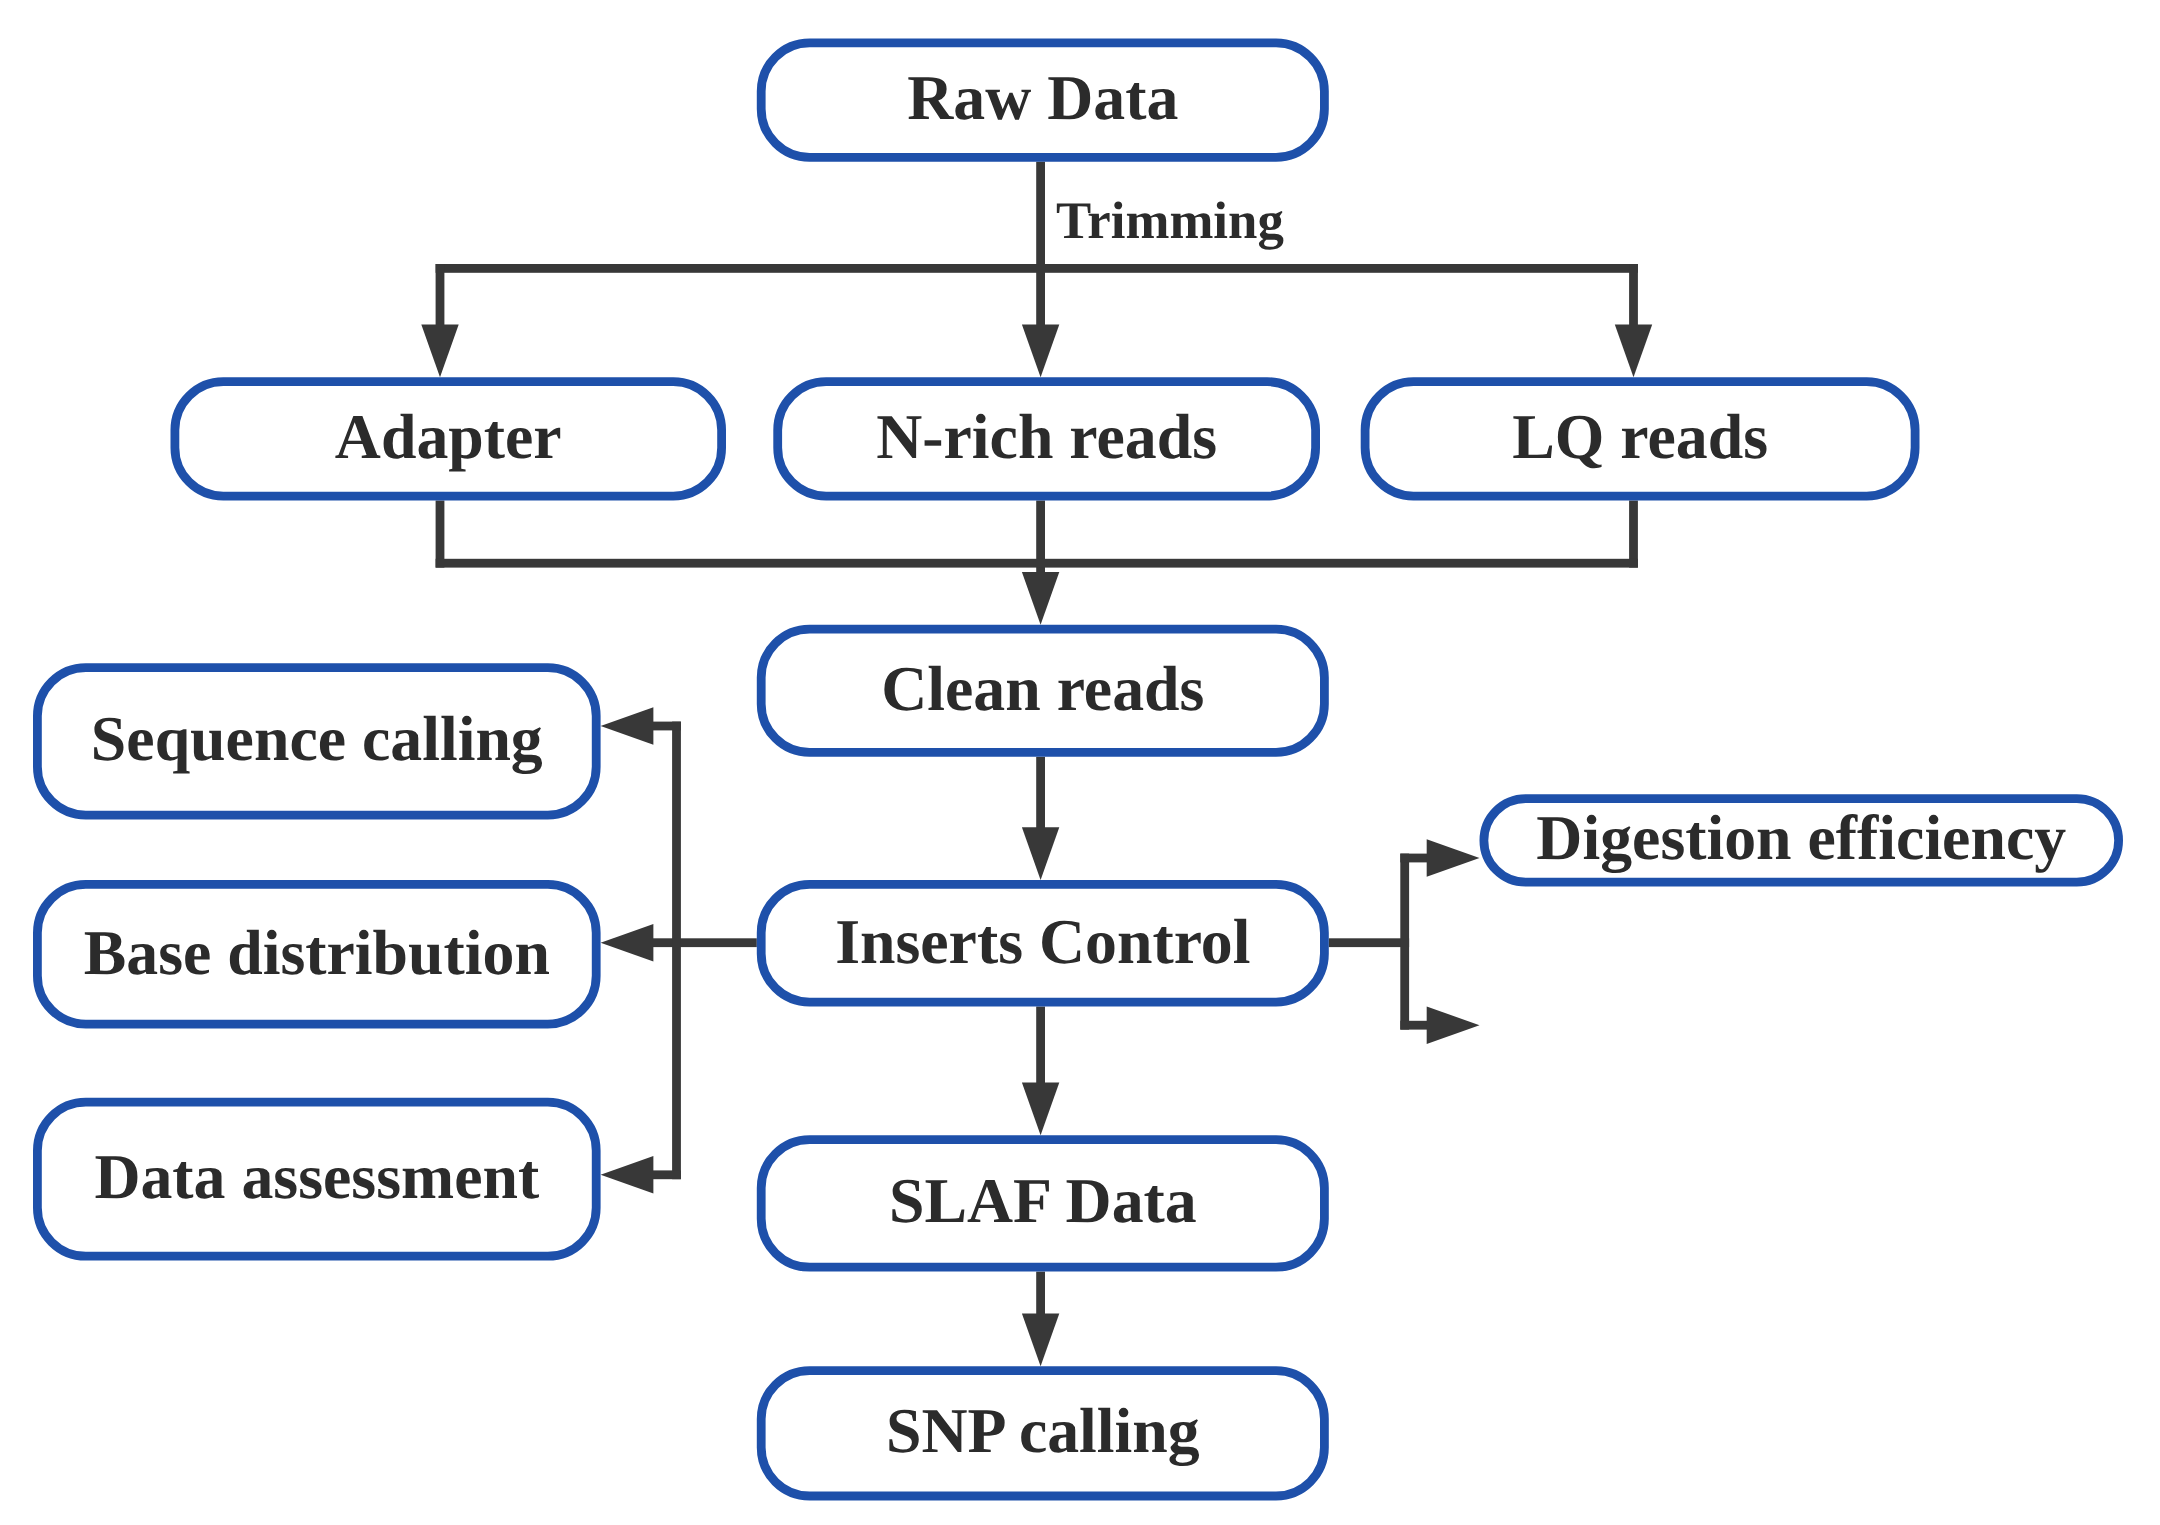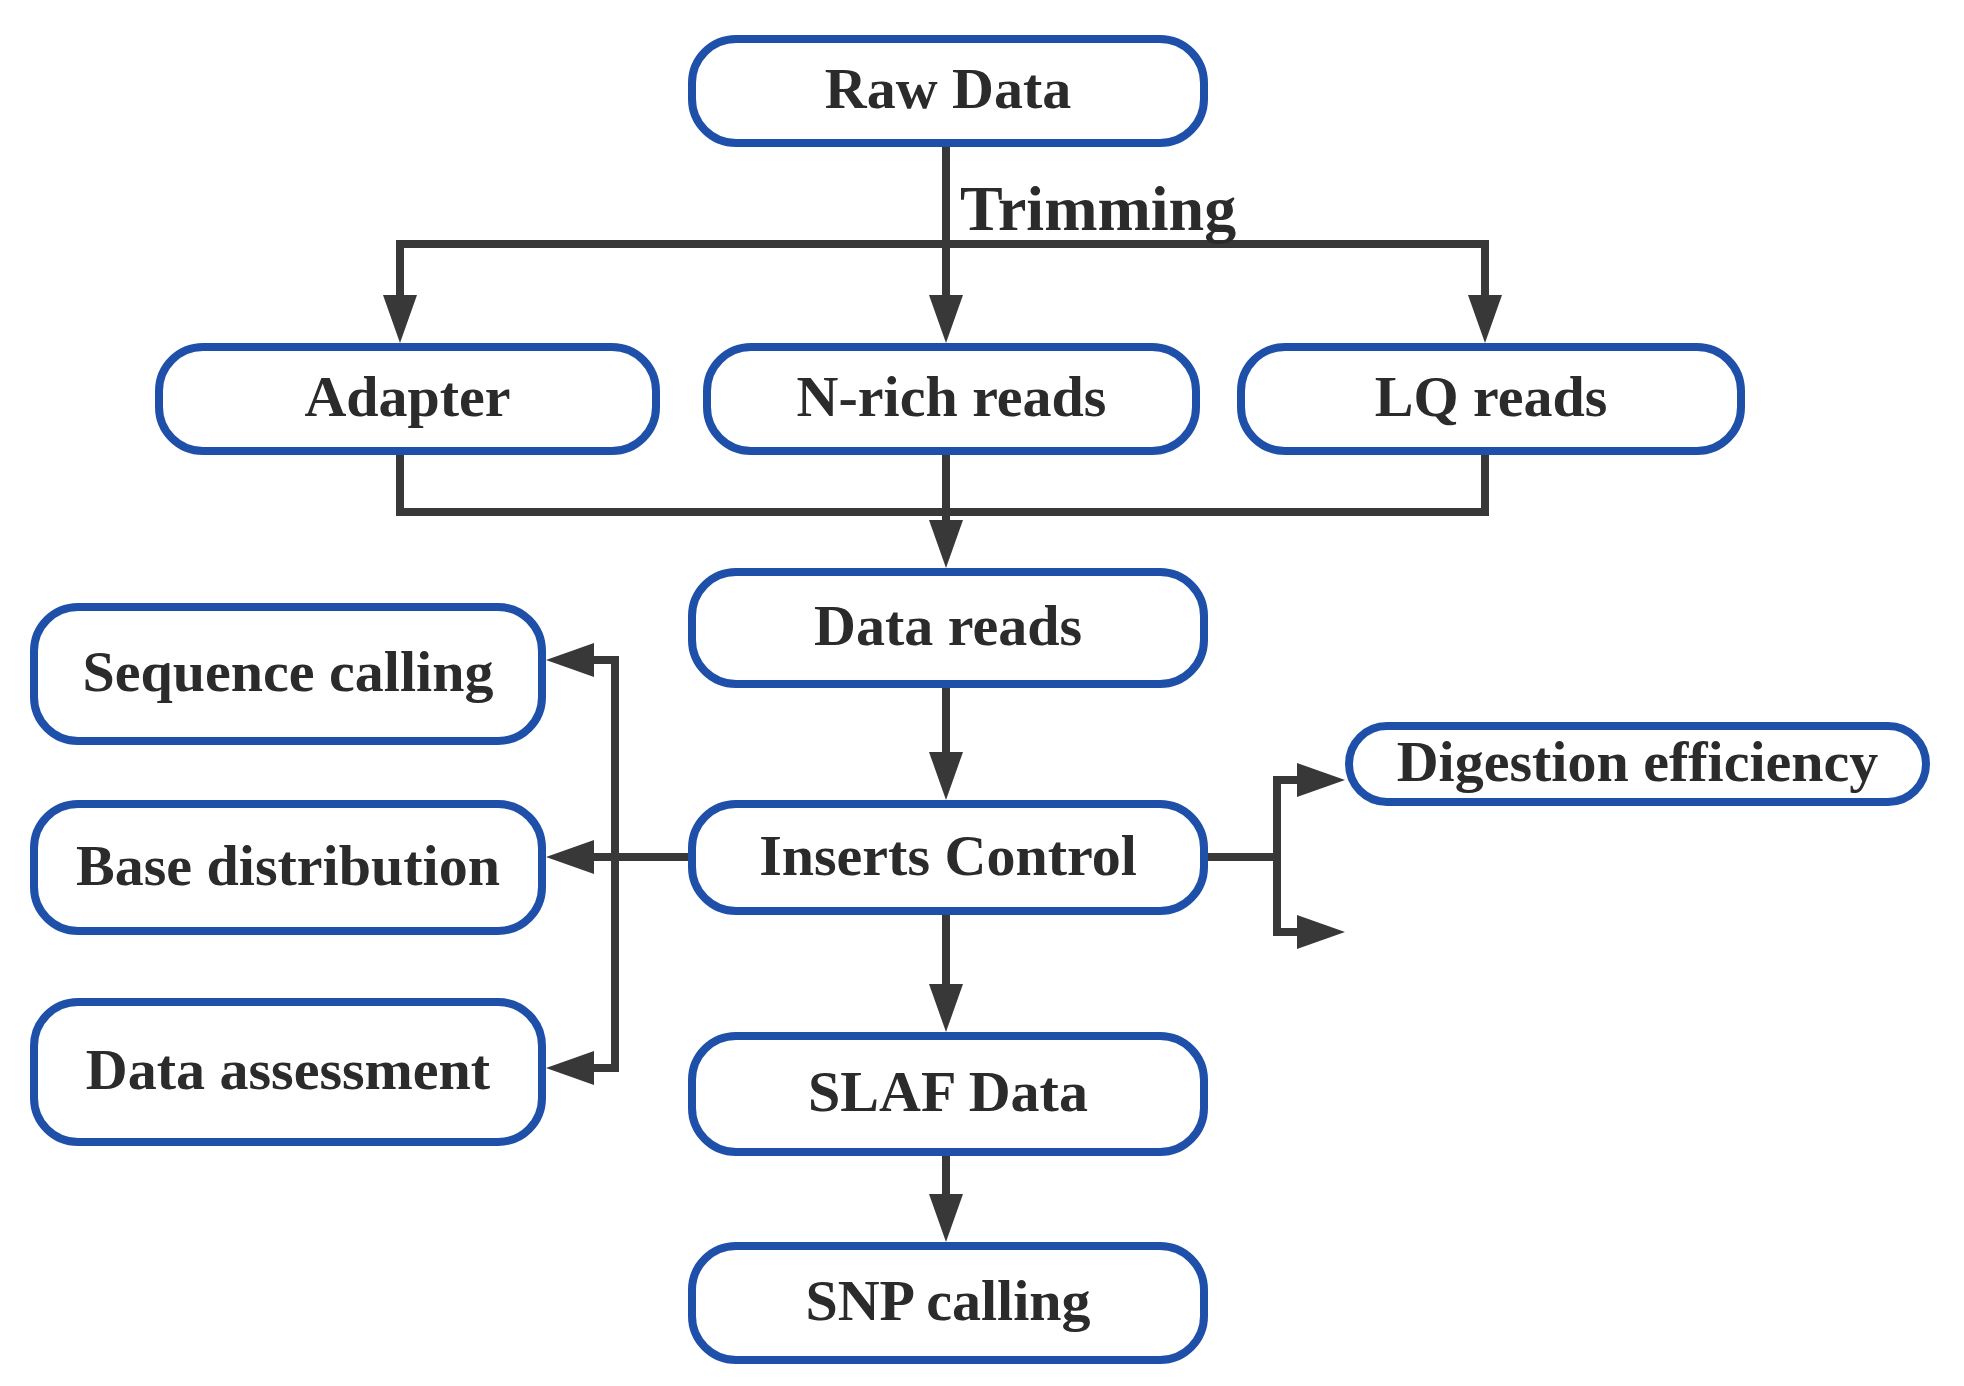--- a/index.html
+++ b/index.html
@@ -53,21 +53,21 @@
     border-right: 48px solid var(--connector, #383838);
   }
   .arr.right {
     border-top: 17px solid transparent;
     border-bottom: 17px solid transparent;
     border-left: 48px solid var(--connector, #383838);
   }
   .edge-label {
     position: absolute;
     font-weight: 700;
-    font-size: 64px;
+    font-size: 48px;
     line-height: 1;
     color: var(--label-text, #2b2b2b);
     white-space: nowrap;
   }
 </style>
 </head>
 <body>
 
 <div class="canvas">
 
@@ -121,21 +121,21 @@
 
   <div class="node" style="left:703px; top:343px; width:497px; height:112px">
     <span class="lbl">N-rich reads</span>
   </div>
 
   <div class="node" style="left:1237px; top:343px; width:508px; height:112px">
     <span class="lbl">LQ reads</span>
   </div>
 
   <div class="node" style="left:688px; top:568px; width:520px; height:120px">
-    <span class="lbl">Data reads</span>
+    <span class="lbl">Clean reads</span>
   </div>
 
   <div class="node" style="left:30px; top:603px; width:516px; height:142px">
     <span class="lbl">Sequence calling</span>
   </div>
 
   <div class="node" style="left:30px; top:800px; width:516px; height:135px">
     <span class="lbl">Base distribution</span>
   </div>
 

